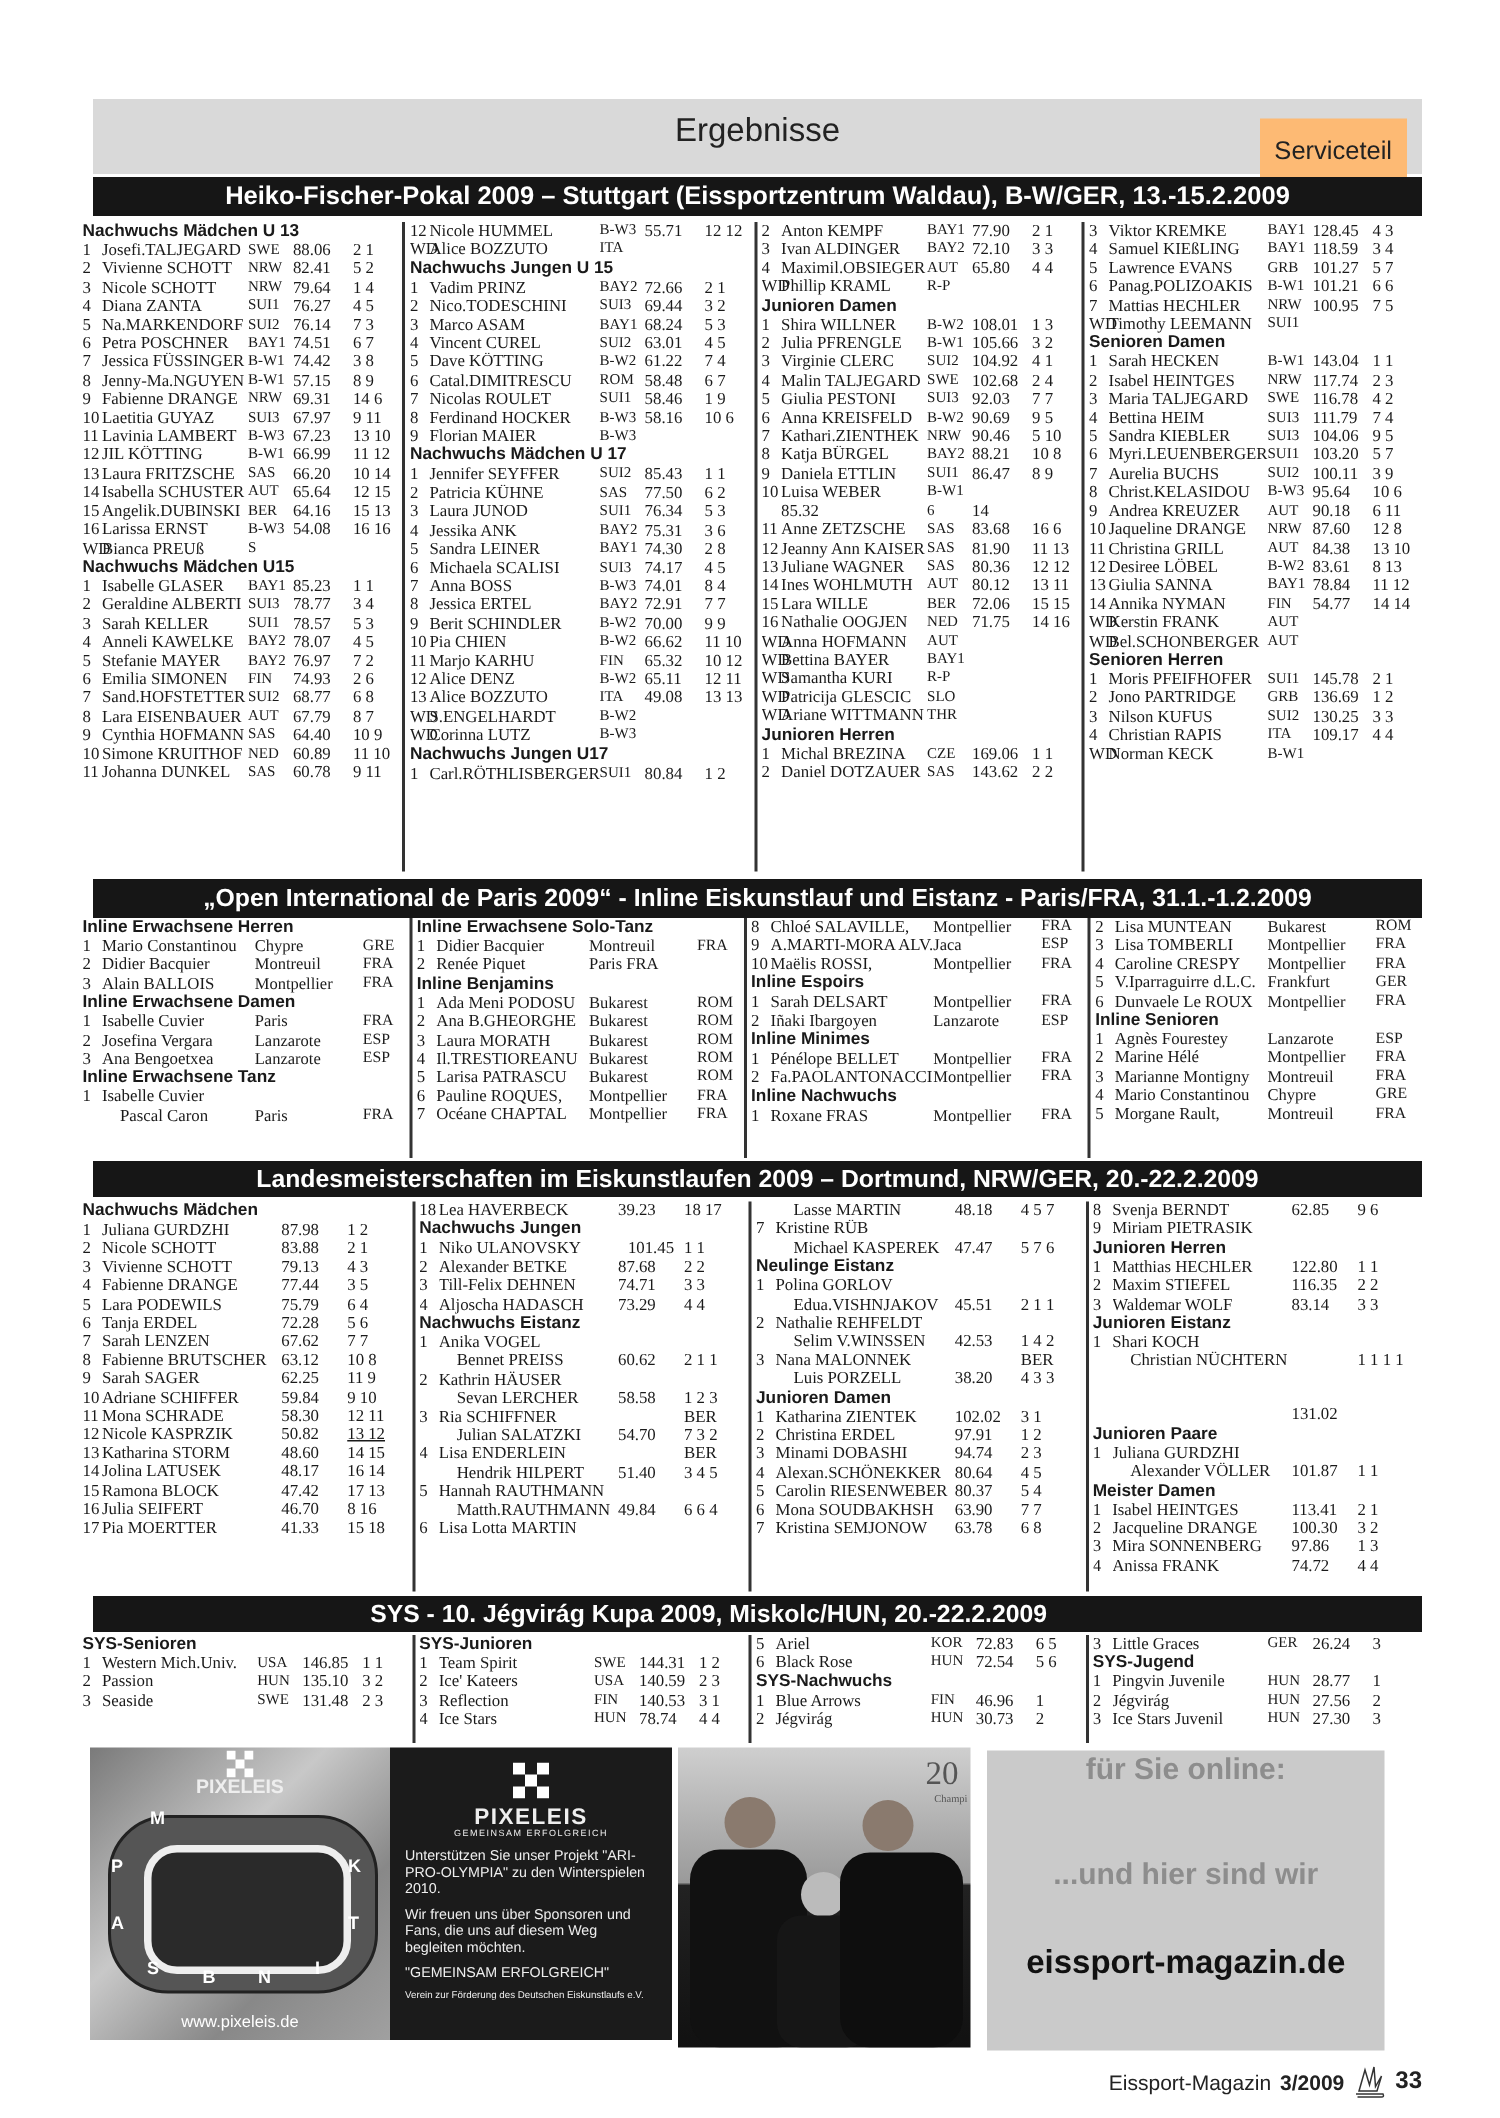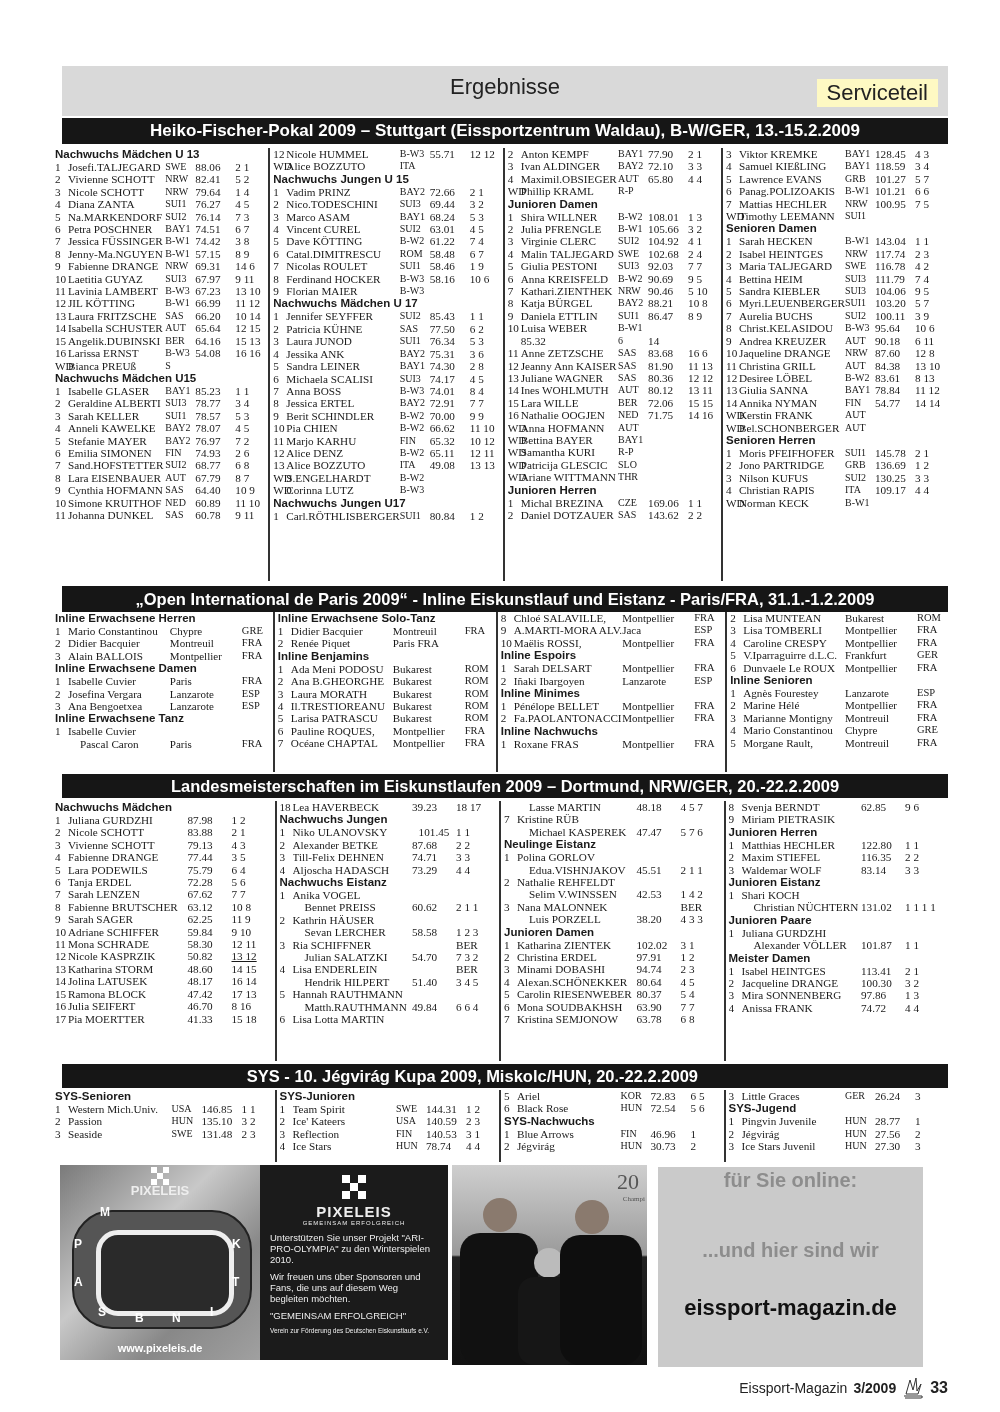--- a/index.html
+++ b/index.html
@@ -1,37 +1,37 @@
 <!DOCTYPE html>
 <html><head>
 <meta charset="utf-8">
 <style>
   html, body { margin:0; padding:0; background:#fff; }
   body { width:1000px; height:1412px; position:relative; overflow:hidden; font-family:"Liberation Serif", serif; color:#1a1a1a; }
   .hdr-band { position:absolute; left:62px; top:66px; width:886px; height:50px; background:#d9d9d9; }
   .hdr-title { position:absolute; left:0; right:0; top:8px; text-align:center; font-family:"Liberation Sans", sans-serif; font-size:22px; color:#222; }
-  .hdr-service { position:absolute; right:10px; top:13px; background:#fef9c3; padding:1px 10px; font-family:"Liberation Sans", sans-serif; font-size:22px; color:#222; }
+  .hdr-service { position:absolute; right:10px; top:13px; background:#fdba74; padding:12px 10px; font-family:"Liberation Sans", sans-serif; font-size:17px; color:#222; }
   .bar { position:absolute; left:62px; width:886px; background:#161616; color:#fff; font-family:"Liberation Sans", sans-serif; font-weight:bold; text-align:center; white-space:nowrap; }
   .section { position:absolute; left:52px; width:896px; display:flex; }
   .col { flex:1; box-sizing:border-box; padding:0 3px; border-right:2px solid #333; font-size:11.2px; line-height:12.4px; }
   .col:last-child { border-right:none; }
   .cat { font-family:"Liberation Sans", sans-serif; font-weight:bold; font-size:11.5px; line-height:13px; }
   .row { display:flex; white-space:nowrap; overflow:hidden; }
   .row .r { width:13px; flex:none; }
   .row .n { flex:1; overflow:hidden; }
   .row .c { width:30px; flex:none; font-size:10px; }
   .row .s { width:40px; flex:none; }
   .row .p { width:30px; flex:none; }
   .row.indent .n { padding-left:12px; }
   .col.ii .row .c { width:72px; font-size:11px; }
   .col.ii .row .s { width:28px; font-size:10.5px; }
   .ad1 { position:absolute; left:60px; top:1165px; width:200px; height:195px; background:linear-gradient(135deg,#7a7a7a,#c8c8c8 40%,#888 70%,#a0a0a0); }
   .rink { position:absolute; left:12px; top:45px; width:176px; height:115px; border:2px solid #222; border-radius:40px; background:#555; }
   .rink-inner { position:absolute; left:22px; top:18px; width:128px; height:76px; border:5px solid #eee; border-radius:22px; background:#2a2a2a; }
-  .ad1-url { position:absolute; left:0; right:0; bottom:6px; text-align:center; font-family:"Liberation Sans", sans-serif; font-weight:bold; color:#fff; font-size:11px;margin-top:14px; }
+  .ad1-url { position:absolute; left:0; right:0; bottom:6px; text-align:center; font-family:"Liberation Sans", sans-serif; font-weight:normal; color:#fff; font-size:11px;margin-top:14px; }
   .ad1-logo { position:absolute; left:0; right:0; top:18px; text-align:center; font-family:"Liberation Sans", sans-serif; font-weight:bold; color:#eee; font-size:13px; }
   .letter { position:absolute; font-family:"Liberation Sans", sans-serif; font-weight:bold; color:#fff; font-size:12px; }
   .ad2 { position:absolute; left:260px; top:1165px; width:188px; height:195px; background:#1b1b1b; color:#eee; font-family:"Liberation Sans", sans-serif; }
   .ad2-logo { text-align:center; font-weight:bold; font-size:15px; margin-top:40px; letter-spacing:1px; }
   .ad2-sub { text-align:center; font-size:6px; letter-spacing:1px; }
   .ad2-text { font-size:9.5px; line-height:11px; padding:0 10px; margin-top:6px; }
   .ad2-small { font-size:6.5px; line-height:8px; padding:0 10px; margin-top:6px; }
   .pix { display:block; margin:0 auto; }
   .photo { position:absolute; left:452px; top:1165px; width:195px; height:200px; background:linear-gradient(180deg,#cfcfcf,#9a9a9a 45%,#222 46%,#111); }
   .photo-num { position:absolute; right:8px; top:4px; font-size:22px; color:#555; }
@@ -1415,21 +1415,21 @@
       <div class="cat">Junioren Eistanz</div>
       <div class="row">
         <span class="r">1</span>
         <span class="n">Shari KOCH</span>
         <span class="s" style="width: 44px;"></span>
         <span class="p" style="width: 40px;"></span>
       </div>
       <div class="row indent">
         <span class="r"></span>
         <span class="n">Christian NÜCHTERN</span>
-        <span class="s" style="width: 44px;">131.02</span>
+        <span class="s" style="width: 44px; margin-top: 36px;">131.02</span>
         <span class="p" style="width: 40px;">1 1 1 1</span>
       </div>
       <div class="cat">Junioren Paare</div>
       <div class="row">
         <span class="r">1</span>
         <span class="n">Juliana GURDZHI</span>
         <span class="s" style="width: 44px;"></span>
         <span class="p" style="width: 40px;"></span>
       </div>
       <div class="row indent">

